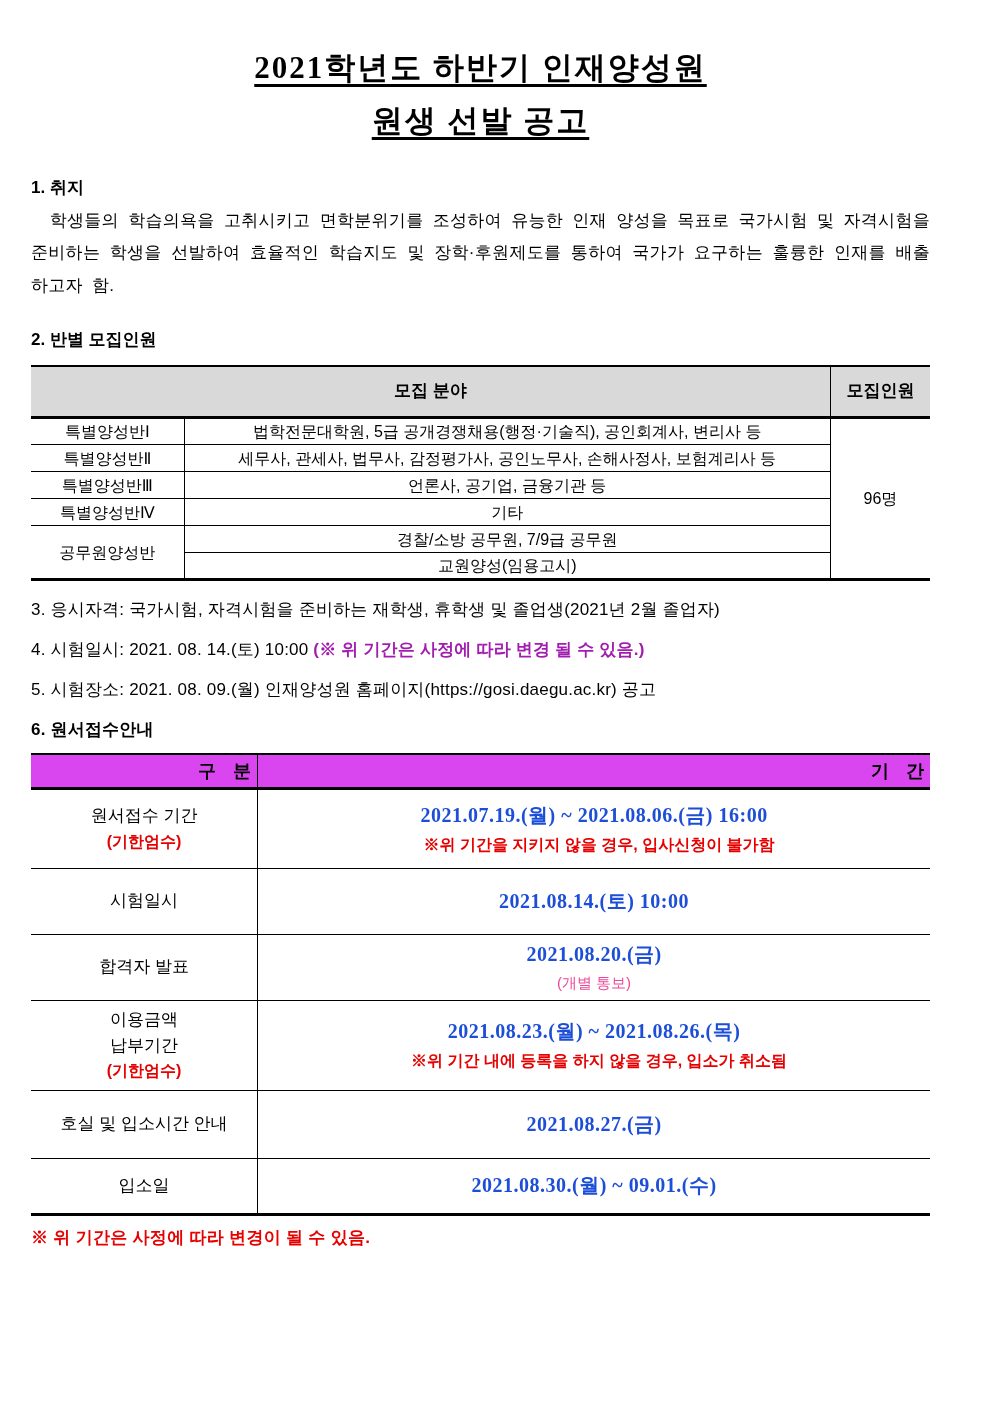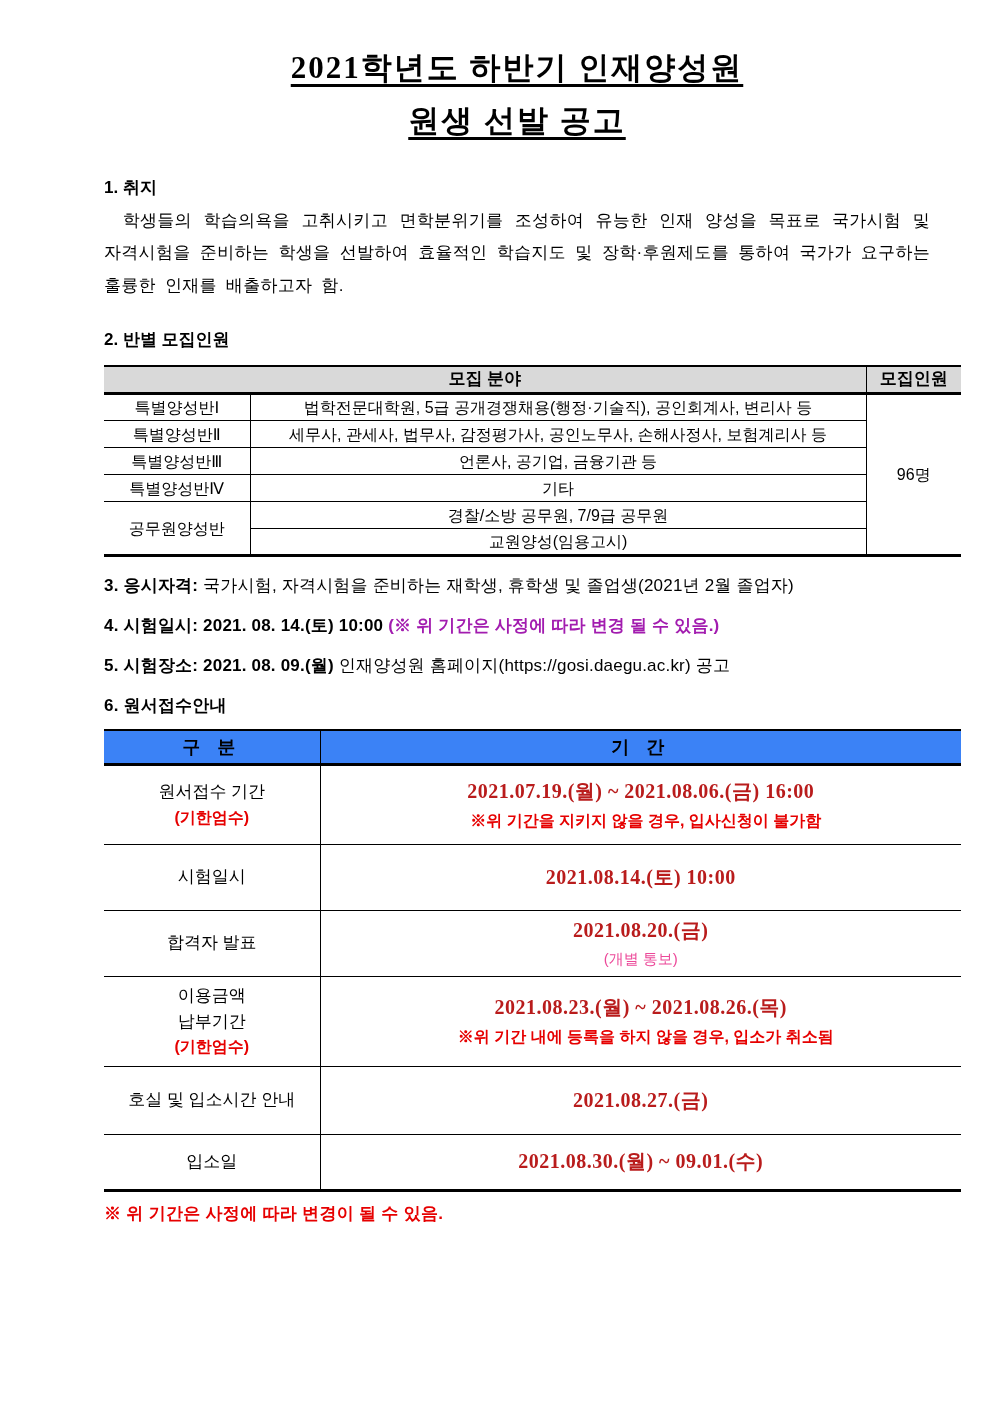--- a/index.html
+++ b/index.html
@@ -4,21 +4,21 @@
 <style>
   * { margin: 0; padding: 0; box-sizing: border-box; }
   html, body { background: #ffffff; }
   body {
     width: 992px; height: 1403px;
     font-family: "Liberation Sans", sans-serif;
     color: #000;
     position: relative;
     overflow: hidden;
   }
-  .page { padding: 52px 62px 0 104px; }
+  .page { padding: 52px 62px 0 31px; }
 
   
   .title-block { text-align: center; margin-bottom: 40px; }
   .title-line {
     font-family: "Liberation Serif", serif;
     font-size: 31px; font-weight: bold;
     text-decoration: underline;
     text-underline-offset: 6px;
     letter-spacing: 2px;
     line-height: 1.0;
@@ -38,40 +38,40 @@
   
   table { border-collapse: collapse; width: 100%; table-layout: fixed; }
   td { border: 1px solid #000; text-align: center; vertical-align: middle; overflow: hidden; }
   td.no-l { border-left: none; }
   td.no-r { border-right: none; }
 
   
   .t1 { margin-top: 14px; border-top: 2px solid #000; border-bottom: 3px solid #000; }
   .t1 tr.th td {
     background: #d9d9d9; font-weight: bold; font-size: 17px;
-    height: 28px; border-bottom: 3px solid #000;
+    height: 52px; border-bottom: 3px solid #000;
   }
   .t1 td { font-size: 16px; height: 27px; line-height: 1.1; }
 
   
   .num-line { font-size: 17px; margin-top: 17px; letter-spacing: 0.2px; }
-  .num-line .b { font-weight: bold; }
+  .num-line .b { font-weight: normal; }
   .num-line .red { color: #a21caf; font-weight: bold; }
 
   
   .t2 { margin-top: 12px; border-top: 2px solid #000; border-bottom: 3px solid #000; }
   .t2 tr.th td {
-    background: #3b82f6; font-weight: bold; font-size: 18px;
-    height: 34px; border-bottom: 3px solid #000; letter-spacing: 6px;
+    background: #d946ef; font-weight: bold; font-size: 18px;
+    height: 34px; border-bottom: 3px solid #000; letter-spacing: 6px; text-align: right;
   }
   .t2 td.lbl { font-size: 17px; line-height: 1.55; }
   .t2 td.val { text-align: center; padding: 4px 0; }
   .blue-val {
     font-family: "Liberation Serif", serif;
-    color: #b91c1c; font-size: 20px; font-weight: bold;
+    color: #1d4ed8; font-size: 20px; font-weight: bold;
     letter-spacing: 0.5px;
   }
   .red-note {
     color: #e60000; font-size: 16px; font-weight: bold;
     text-align: center; padding-left: 10px; margin-top: 6px;
   }
   .sub-val { font-size: 15px; color: #ec4899; margin-top: 6px; }
   .lbl-note { color: #e60000; font-size: 16px; font-weight: bold; }
 
   

